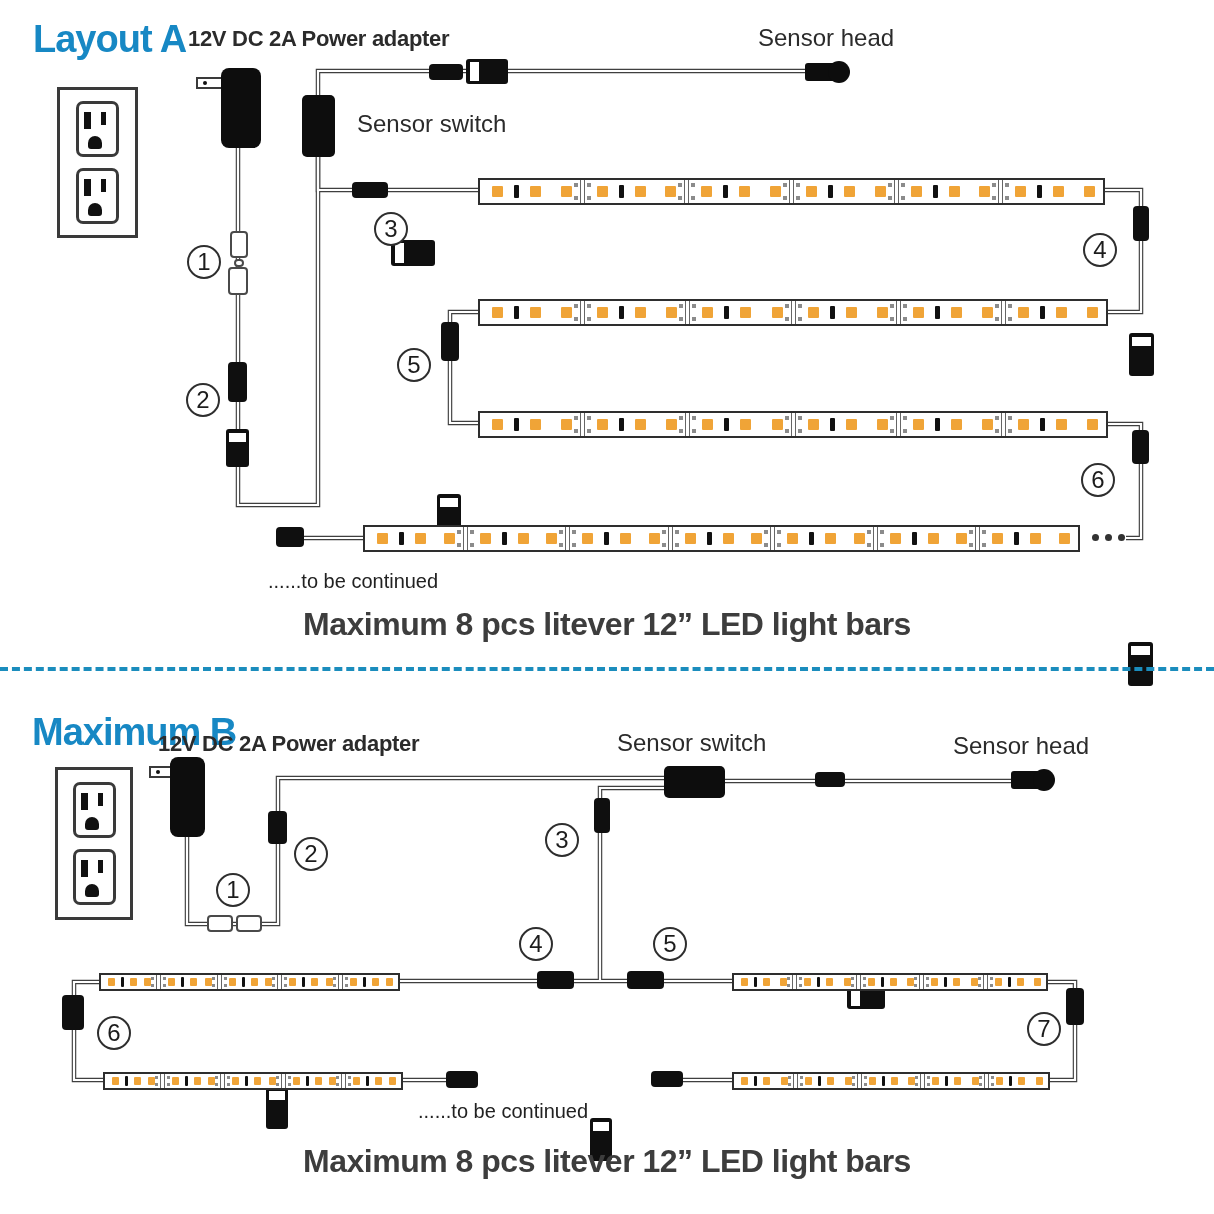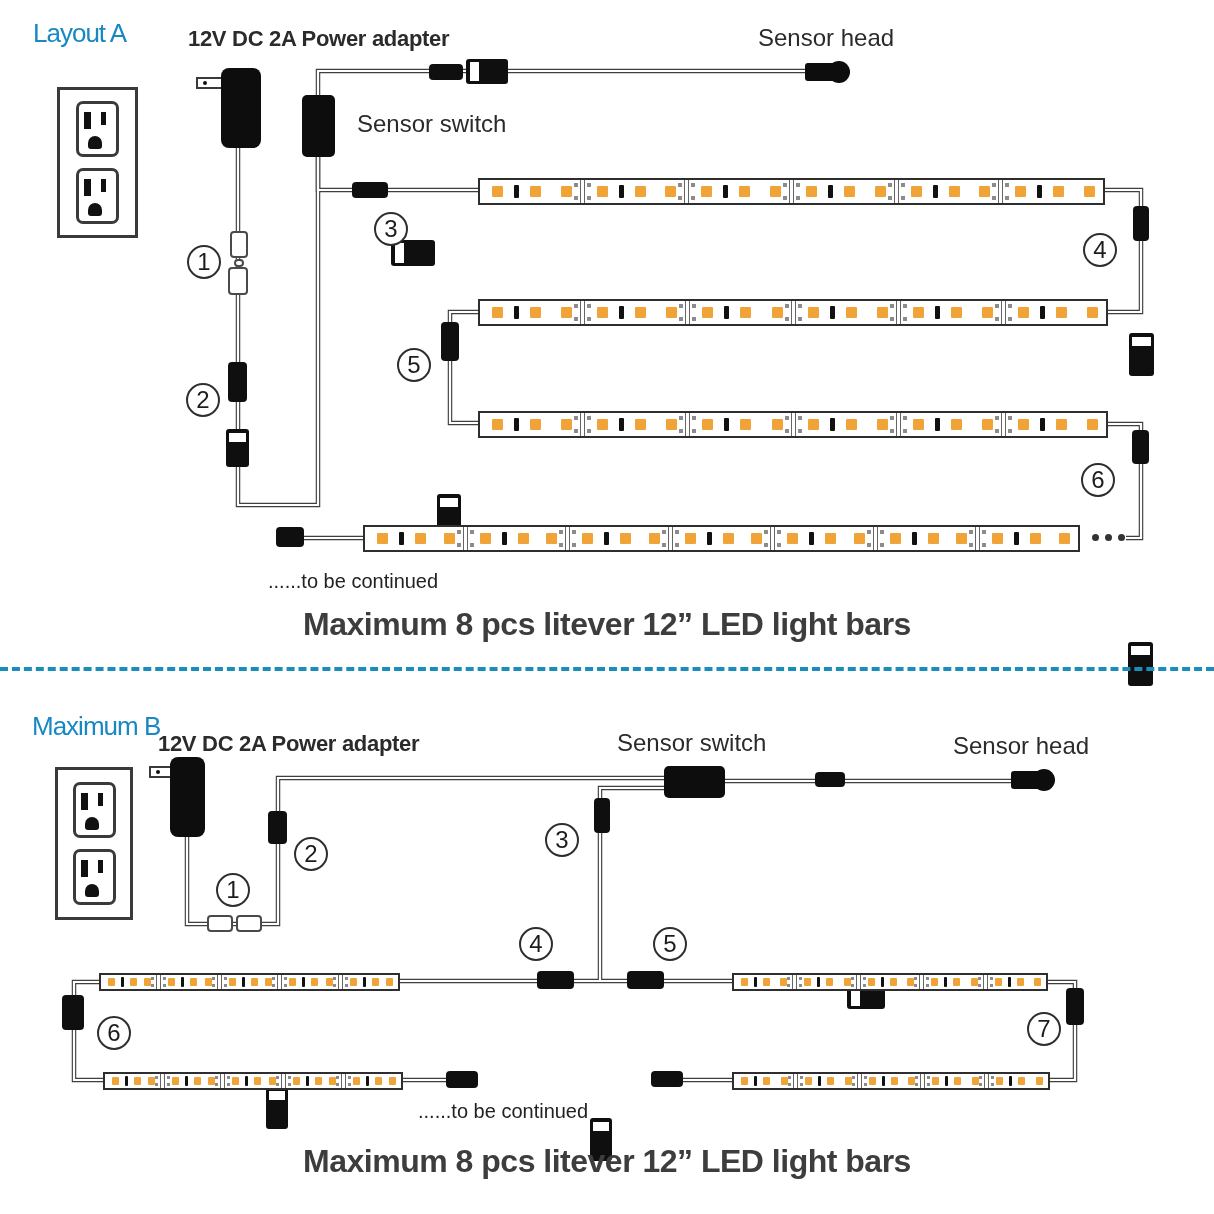--- a/index.html
+++ b/index.html
@@ -3,21 +3,21 @@
 <meta charset="utf-8">
 <style>
   html,body{margin:0;padding:0;background:#fff;}
   #canvas{position:relative;width:1214px;height:1214px;background:#fff;overflow:hidden;
           font-family:"Liberation Sans",sans-serif;color:#2b2b2b;}
   #wires{position:absolute;left:0;top:0;z-index:1;}
   .abs{position:absolute;box-sizing:border-box;}
   .z2{z-index:2;} .z3{z-index:3;}
 
   
-  .layout-title{font-size:26px;font-weight:normal;color:var(--accent,#1788c4);letter-spacing:-1px;}
+  .layout-title{font-size:38px;font-weight:bold;color:var(--accent,#1788c4);letter-spacing:-1px;}
   .lbl{font-size:24px;color:#2b2b2b;white-space:nowrap;}
   .lbl.bold{font-size:22px;font-weight:bold;letter-spacing:-0.3px;}
   .note{font-size:20px;color:#222;white-space:nowrap;}
   .caption{left:0;width:1214px;text-align:center;font-size:32px;font-weight:bold;color:#3d3d3d;letter-spacing:-0.5px;}
 
   
   .divider{left:0;width:1214px;height:0;border-top:4px dashed var(--divider,#1b8dbd);}
 
   
   .outlet{border:3px solid #3a3a3a;background:#fff;display:flex;flex-direction:column;

